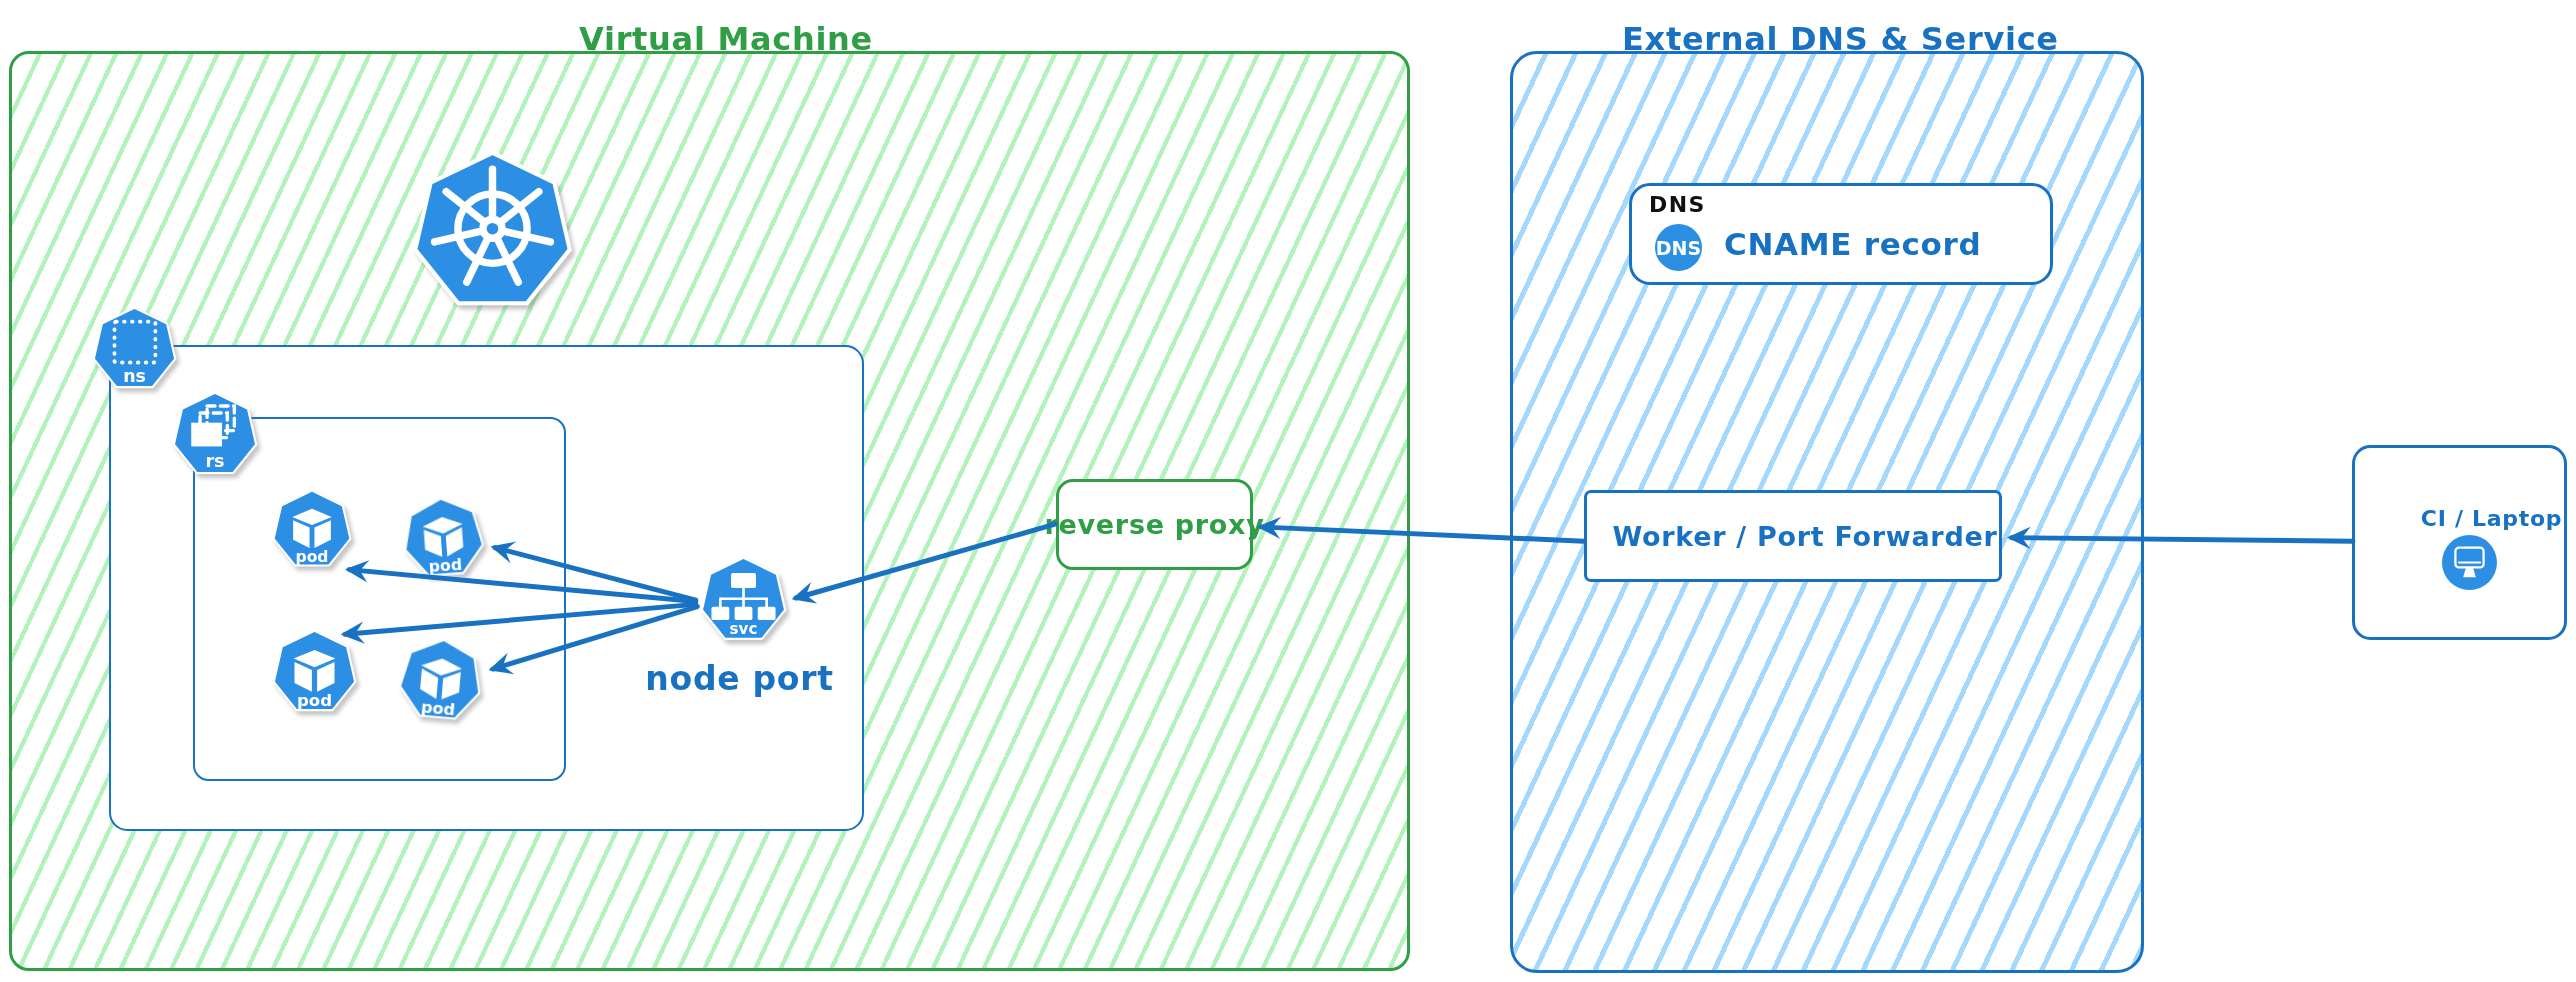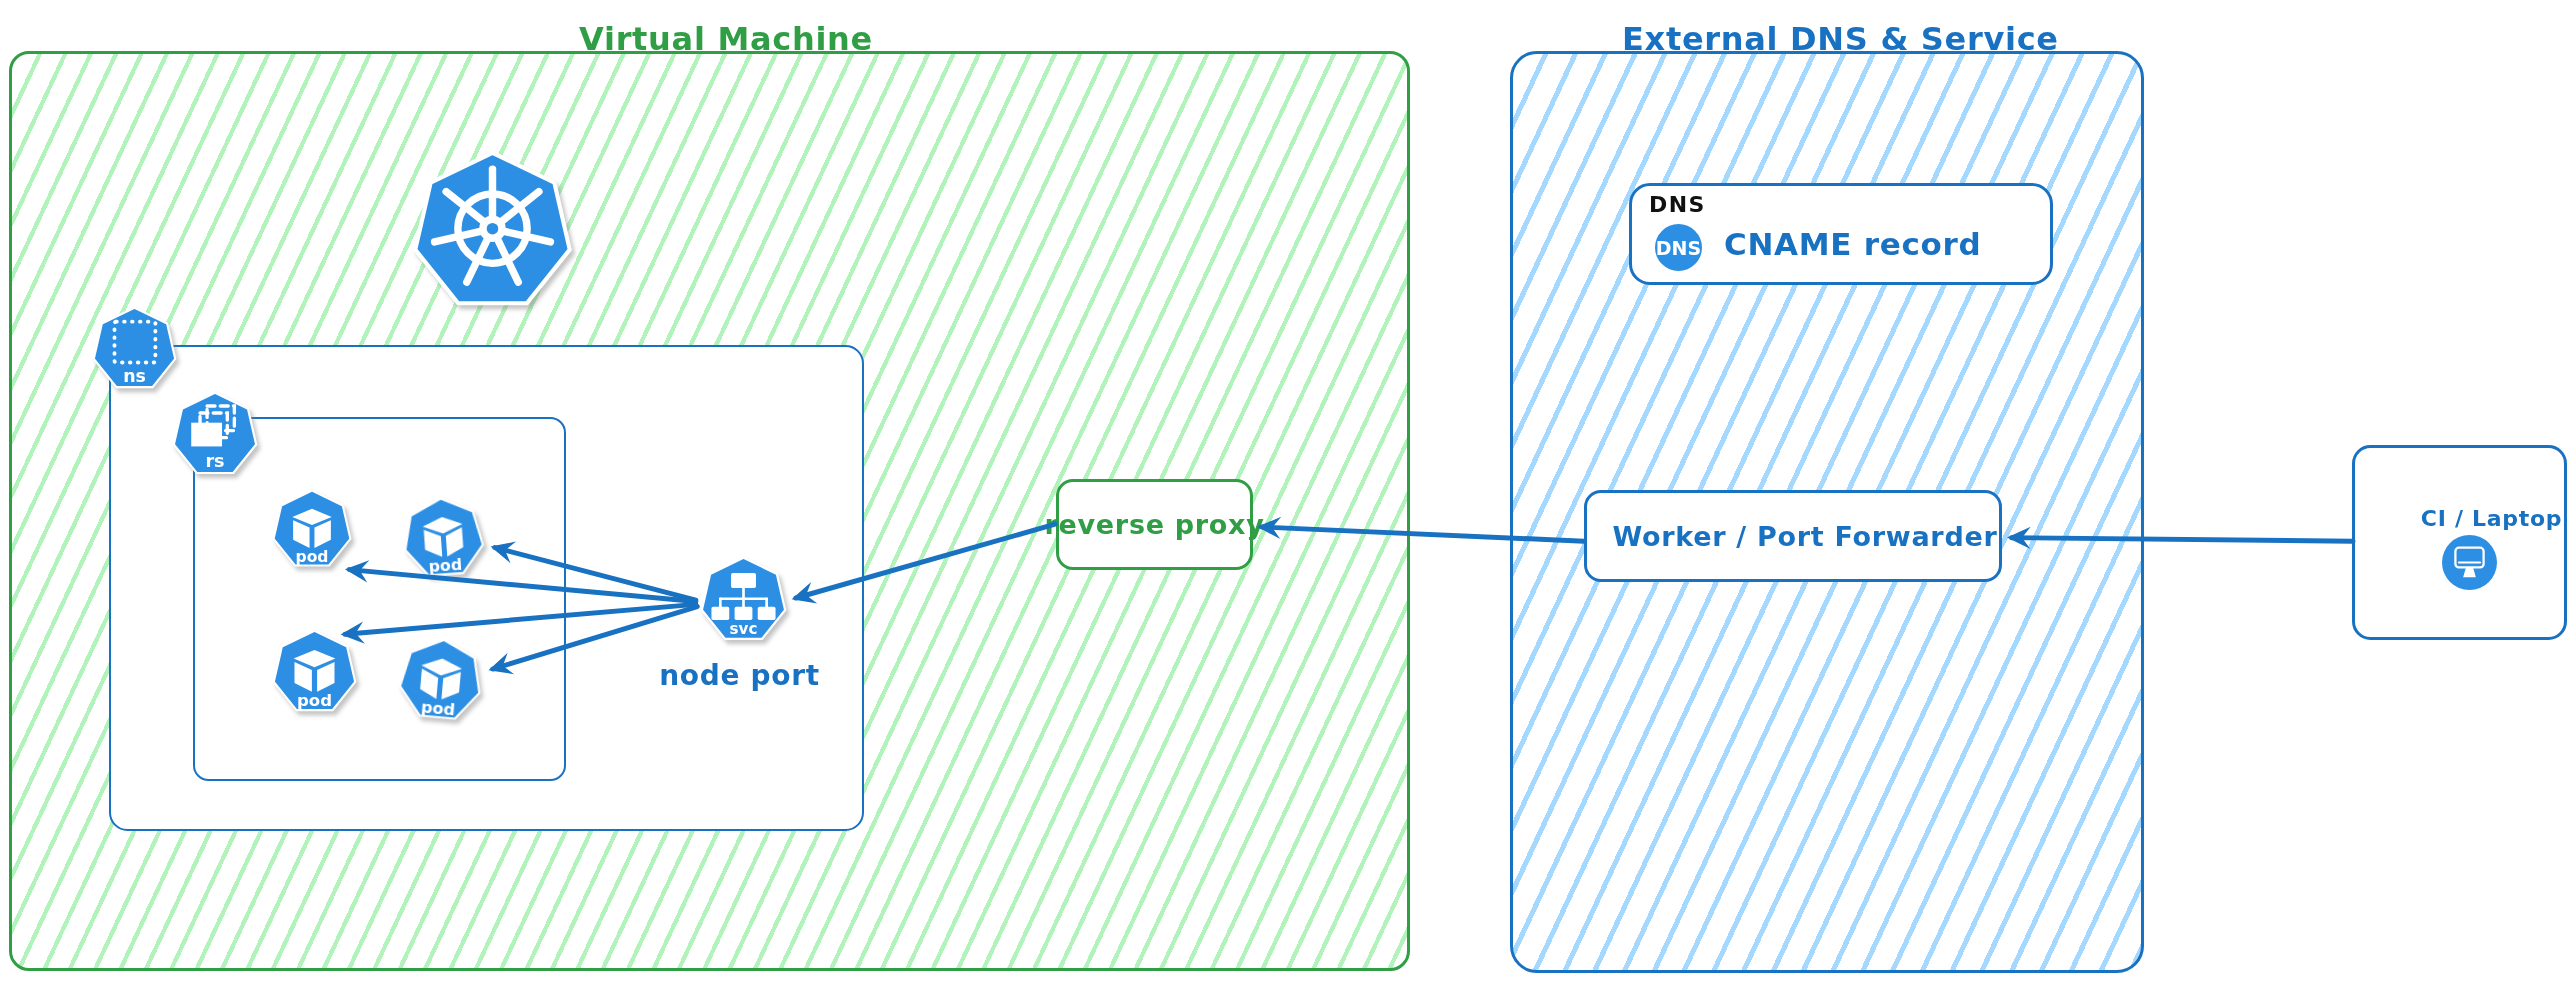--- a/index.html
+++ b/index.html
@@ -39,36 +39,36 @@
   
   .node-box{
     position:absolute;background:#ffffff;border-radius:20px;
     display:flex;align-items:center;justify-content:center;
     font-weight:600;letter-spacing:0.7px;white-space:nowrap;
   }
   .rp-box{left:1056px;top:479px;width:197px;height:91px;border:3.6px solid var(--green);
           color:var(--green);font-size:27px;border-radius:17px;}
   .dns-box{left:1581px;top:183px;width:424px;height:102px;border:3.6px solid var(--blue);border-radius:21px;margin-left:48px;}
   .worker-box{left:1584px;top:490px;width:418px;height:92px;border:3.6px solid var(--blue);
-          color:var(--blue);font-size:27px;border-radius:17px;padding-left:24px;}
+          color:var(--blue);font-size:27px;border-radius:7px;padding-left:24px;}
   .ci-box{left:2352px;top:445px;width:215px;height:195px;border:3.6px solid var(--blue);border-radius:18.5px;}
   .dns-tag{position:absolute;left:17px;top:5.7px;font-size:22px;font-weight:700;color:var(--ink);letter-spacing:1.4px;}
   .dns-badge{
     position:absolute;left:23px;top:38px;width:47px;height:47px;border-radius:50%;
     background:var(--icon-blue);color:#ffffff;font-size:19px;font-weight:600;
     display:flex;align-items:center;justify-content:center;letter-spacing:0;
   }
   .cname-label{position:absolute;left:92px;top:40px;width:291px;text-align:left;
     font-size:31px;font-weight:600;color:var(--blue);letter-spacing:0.7px;white-space:nowrap;}
   .ci-label{position:absolute;left:0;top:58px;width:100%;text-align:center;
     font-size:22px;font-weight:600;color:var(--blue);letter-spacing:0.7px;margin-left:32px;}
   .ci-circle{position:absolute;left:87px;top:87px;width:55px;height:55px;border-radius:50%;
     background:var(--icon-blue);display:flex;align-items:center;justify-content:center;}
   .node-port-label{
-    left:633px;top:659px;width:213px;text-align:center;font-size:28px;font-weight:600;
+    left:633px;top:659px;width:213px;text-align:center;font-size:33px;font-weight:600;
     color:var(--blue);letter-spacing:0.7px;white-space:nowrap;
   }
   
   .hept{position:absolute;filter:drop-shadow(3.6px 4.3px 2.1px rgba(125,125,125,.45));}
   .hept svg{display:block;width:100%;height:100%;overflow:visible;}
   .hept-shape{fill:var(--icon-blue);stroke:#ffffff;stroke-width:2.5;}
   .glyph-stroke{stroke:#ffffff;fill:none;stroke-linecap:round;}
   .glyph-fill{fill:#ffffff;}
   .icon-label{fill:#ffffff;font-family:"DejaVu Sans",sans-serif;font-weight:600;text-anchor:middle;}
   

